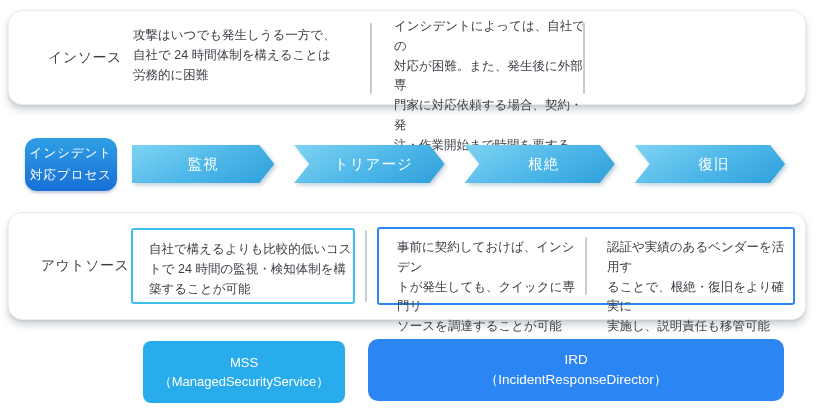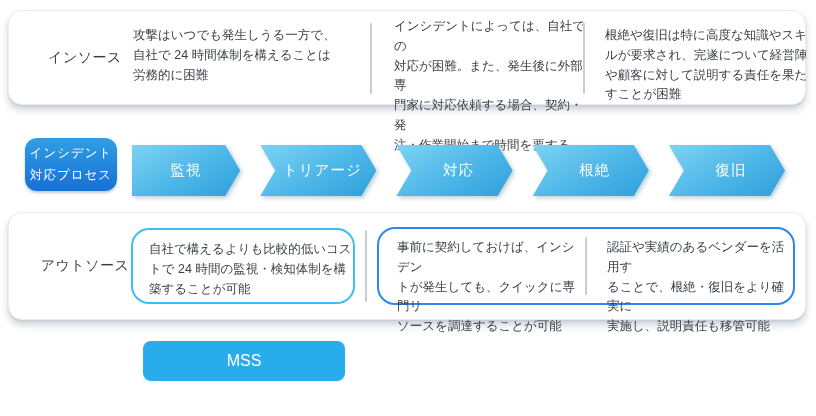--- a/index.html
+++ b/index.html
@@ -45,83 +45,78 @@
   
   .proc-label {
     position:absolute; left:25px; top:138px; width:92px; height:53px;
     border-radius:12px; color:#fff; text-align:center;
     background:linear-gradient(180deg,var(--proc_label_top,#2f9fe4),var(--proc_label_bottom,#176fd6));
     display:flex; align-items:center; justify-content:center;
     font-size:12.5px; line-height:1.75; letter-spacing:1px; white-space:pre-line;
     box-shadow:0 2px 3px rgba(0,40,90,.25);
   }
   .band {
-    position:absolute; left:132px; top:145px; width:653px; height:51px;
+    position:absolute; left:132px; top:145px; width:653px; height:38px;
     display:flex; gap:20px;
     filter:drop-shadow(2px 2px 2px rgba(80,125,150,.38));
   }
   .step {
     flex:1; display:flex; align-items:center; justify-content:center;
     color:#fff; font-size:14.5px; letter-spacing:1px;
     background:linear-gradient(150deg,var(--band_light,#7ed3f2) 0%,var(--band_mid,#4cb6e8) 55%,var(--band_dark,#2f9fda) 100%);
     clip-path:polygon(0 0, calc(100% - 15px) 0, 100% 50%, calc(100% - 15px) 100%, 0 100%, 15px 50%);
     padding-left:8px;
   }
   .step-first {
     clip-path:polygon(0 0, calc(100% - 15px) 0, 100% 50%, calc(100% - 15px) 100%, 0 100%);
     padding-left:0;
   }
 
   
   .o-box {
-    position:absolute; background:#fff; border-radius:18px; border:2px solid #eab308;
+    position:absolute; background:#fff; border-radius:3px; border:2px solid #eab308;
   }
   .o-box1 { left:122px; top:15px; width:224px; height:76px; border-color:var(--box1_border,#3fbef0); padding:10px 0 0 16px; }
   .o-box2 { left:368px; top:14px; width:418px; height:78px; border-color:var(--box2_border,#2e86f0); display:flex; }
   .o-box .cell { font-size:12.5px; line-height:1.58; white-space:pre-line; }
   .o-box2 .cell-a { width:206px; padding:9px 0 14px 18px; }
   .o-box2 .inner-sep { width:2px; height:58px; align-self:center; border-radius:1px; background:var(--divider,#c7ccd1); }
   .o-box2 .cell-b { flex:1; padding:9px 8px 0 20px; }
 
   
   .svc {
     position:absolute; color:#fff; display:flex; flex-direction:column;
     align-items:center; justify-content:center; text-align:center; line-height:1.5;
   }
-  .svc-mss { left:143px; top:341px; width:202px; height:40px; border-radius:8px;  background:var(--mss,#29aceb); font-size:16px; }
+  .svc-mss { left:143px; top:341px; width:202px; height:62px; border-radius:8px;  background:var(--mss,#29aceb); font-size:13px; }
   .svc-ird { left:368px; top:339px; width:416px; height:62px; border-radius:10px; background:var(--ird,#2b85f2); font-size:13.5px; }
 </style>
 </head>
 <body>
 
 <div class="stage">
 
   <div class="panel panel-top">
     <div class="panel-label">インソース</div>
     <div class="body-text t-col1">攻撃はいつでも発生しうる一方で、
 自社で 24 時間体制を構えることは
 労務的に困難</div>
     <div class="vsep sep-t1"></div>
     <div class="body-text t-col2">インシデントによっては、自社での
 対応が困難。また、発生後に外部専
 門家に対応依頼する場合、契約・発
 注・作業開始まで時間を要する</div>
     <div class="vsep sep-t2"></div>
-    <div class="body-text t-col3">根絶や復旧は特に高度な知識やスキ
-ルが要求され、完遂について経営陣
-や顧客に対して説明する責任を果た
-すことが困難</div>
   </div>
 
   <div class="proc-label">インシデント
 対応プロセス</div>
   <div class="band">
     <div class="step step-first">監視</div>
     <div class="step">トリアージ</div>
-    <div class="step">対応</div>
     <div class="step">根絶</div>
     <div class="step">復旧</div>
   </div>
 
   <div class="panel panel-bottom">
     <div class="panel-label">アウトソース</div>
     <div class="o-box o-box1">
       <div class="cell">自社で構えるよりも比較的低いコス
 トで 24 時間の監視・検知体制を構
 築することが可能</div>
@@ -133,15 +128,20 @@
 ソースを調達することが可能</div>
       <div class="inner-sep"></div>
       <div class="cell cell-b">認証や実績のあるベンダーを活用す
 ることで、根絶・復旧をより確実に
 実施し、説明責任も移管可能</div>
     </div>
   </div>
 
   <div class="svc svc-mss">
     <span>MSS</span>
+    <span>（ManagedSecurityService）</span>
+  </div>
+  <div class="svc svc-ird">
+    <span>IRD</span>
+    <span>（IncidentResponseDirector）</span>
   </div>
 
 </div>
 
 </body></html>

